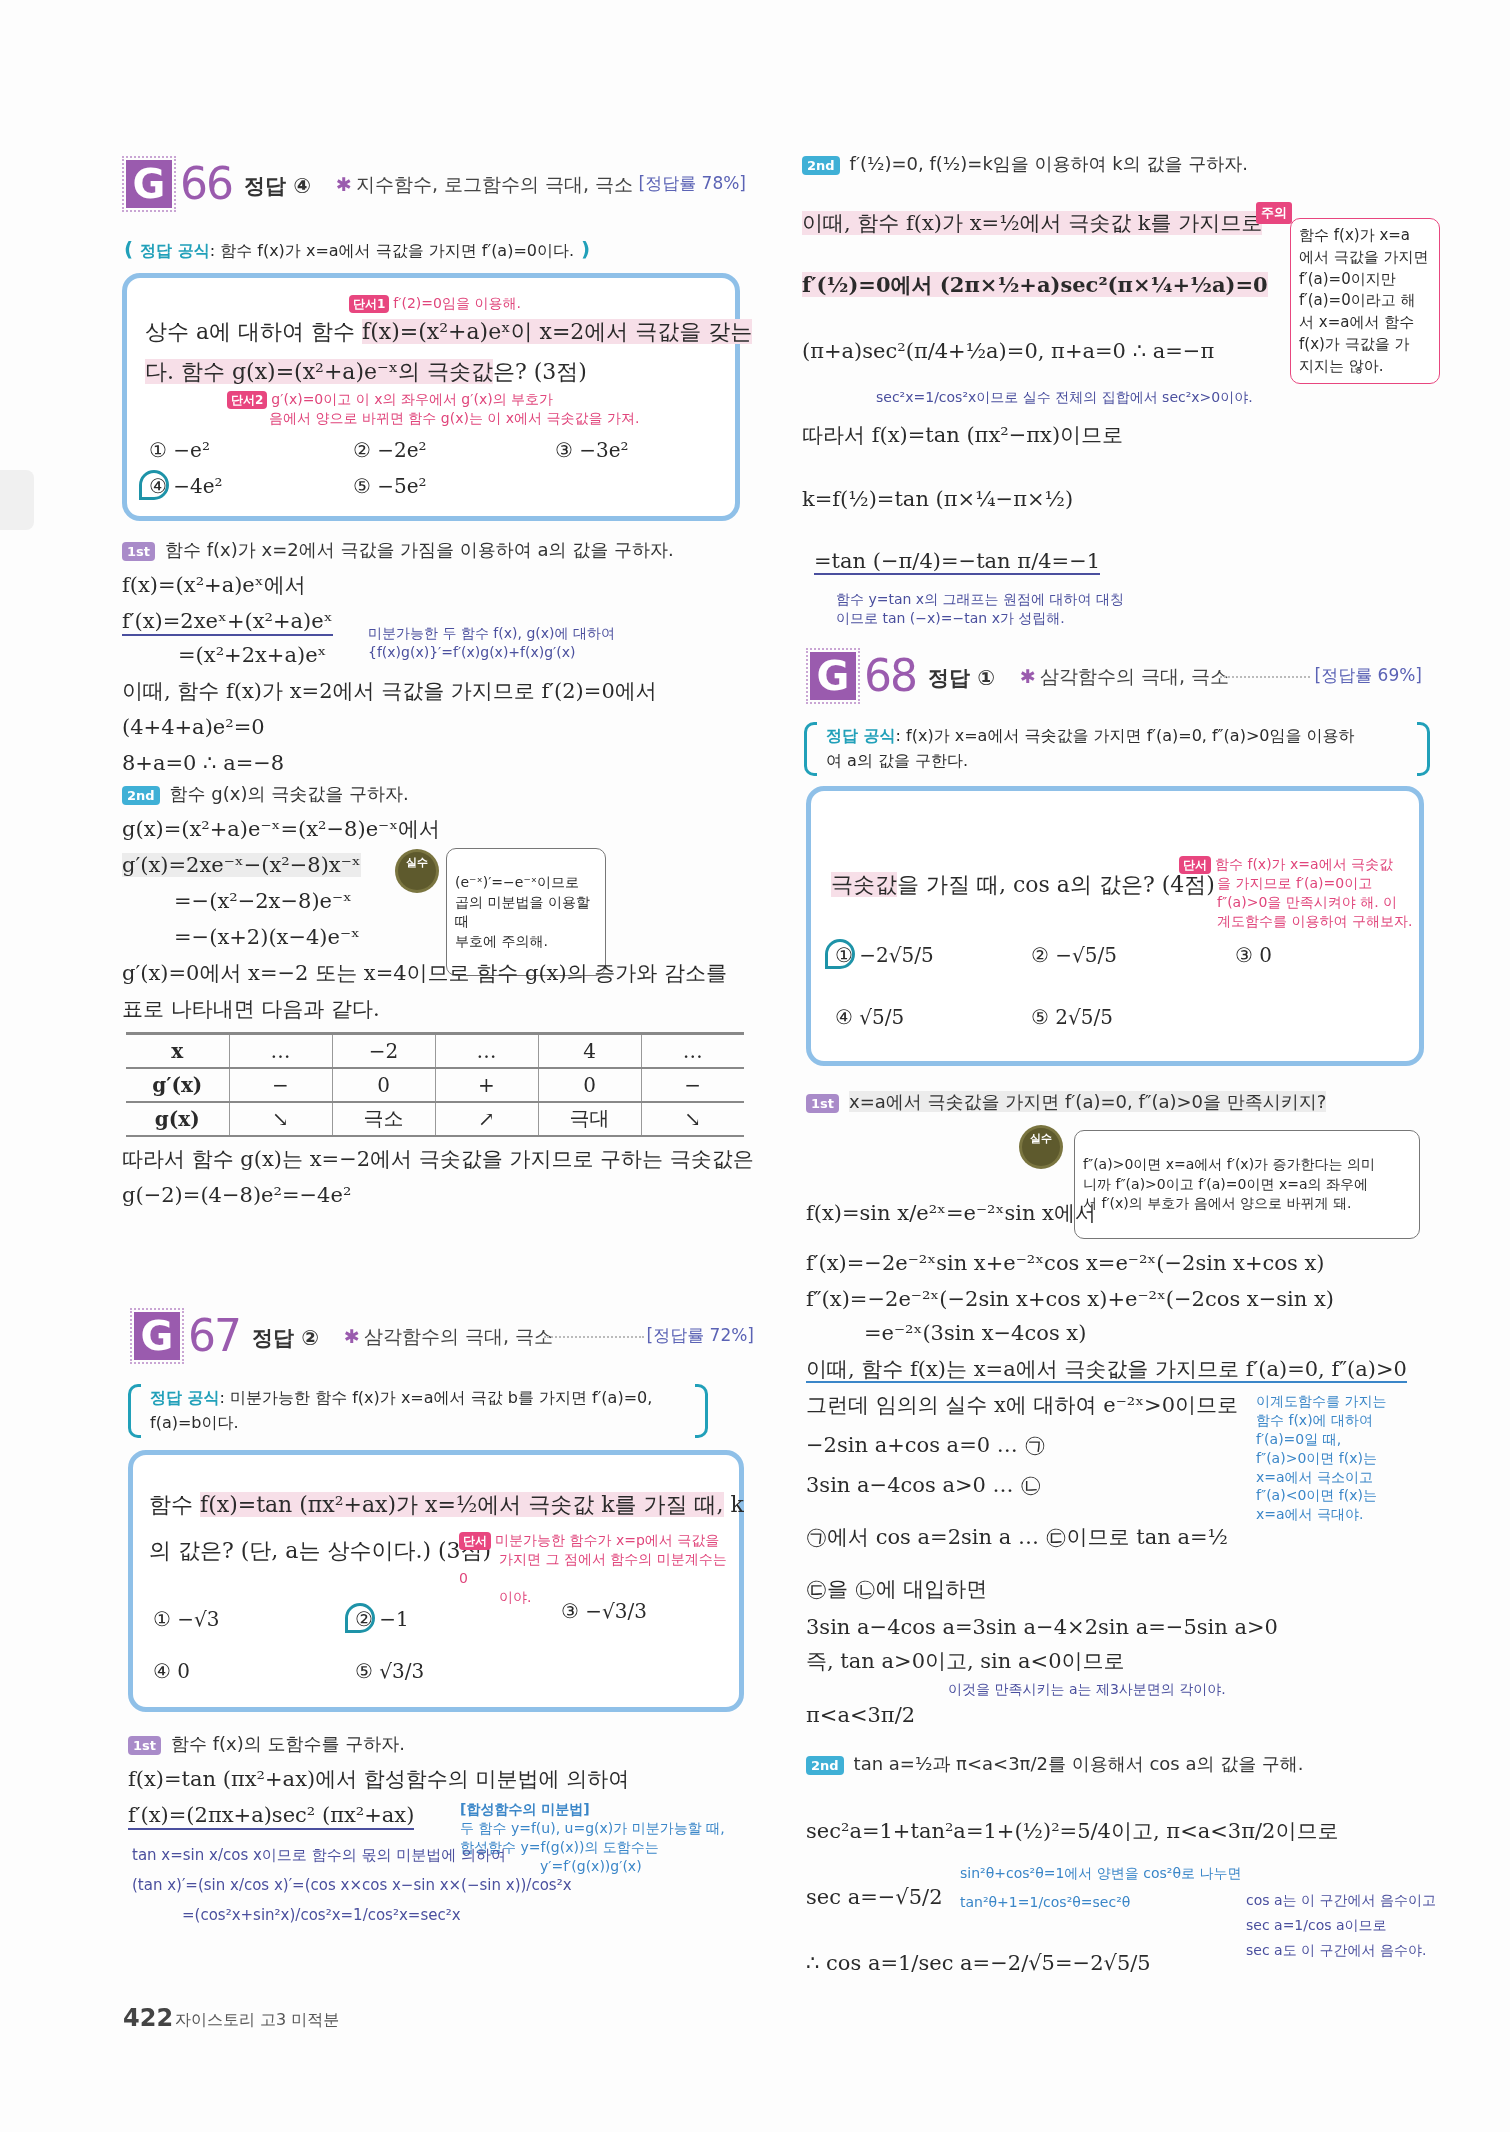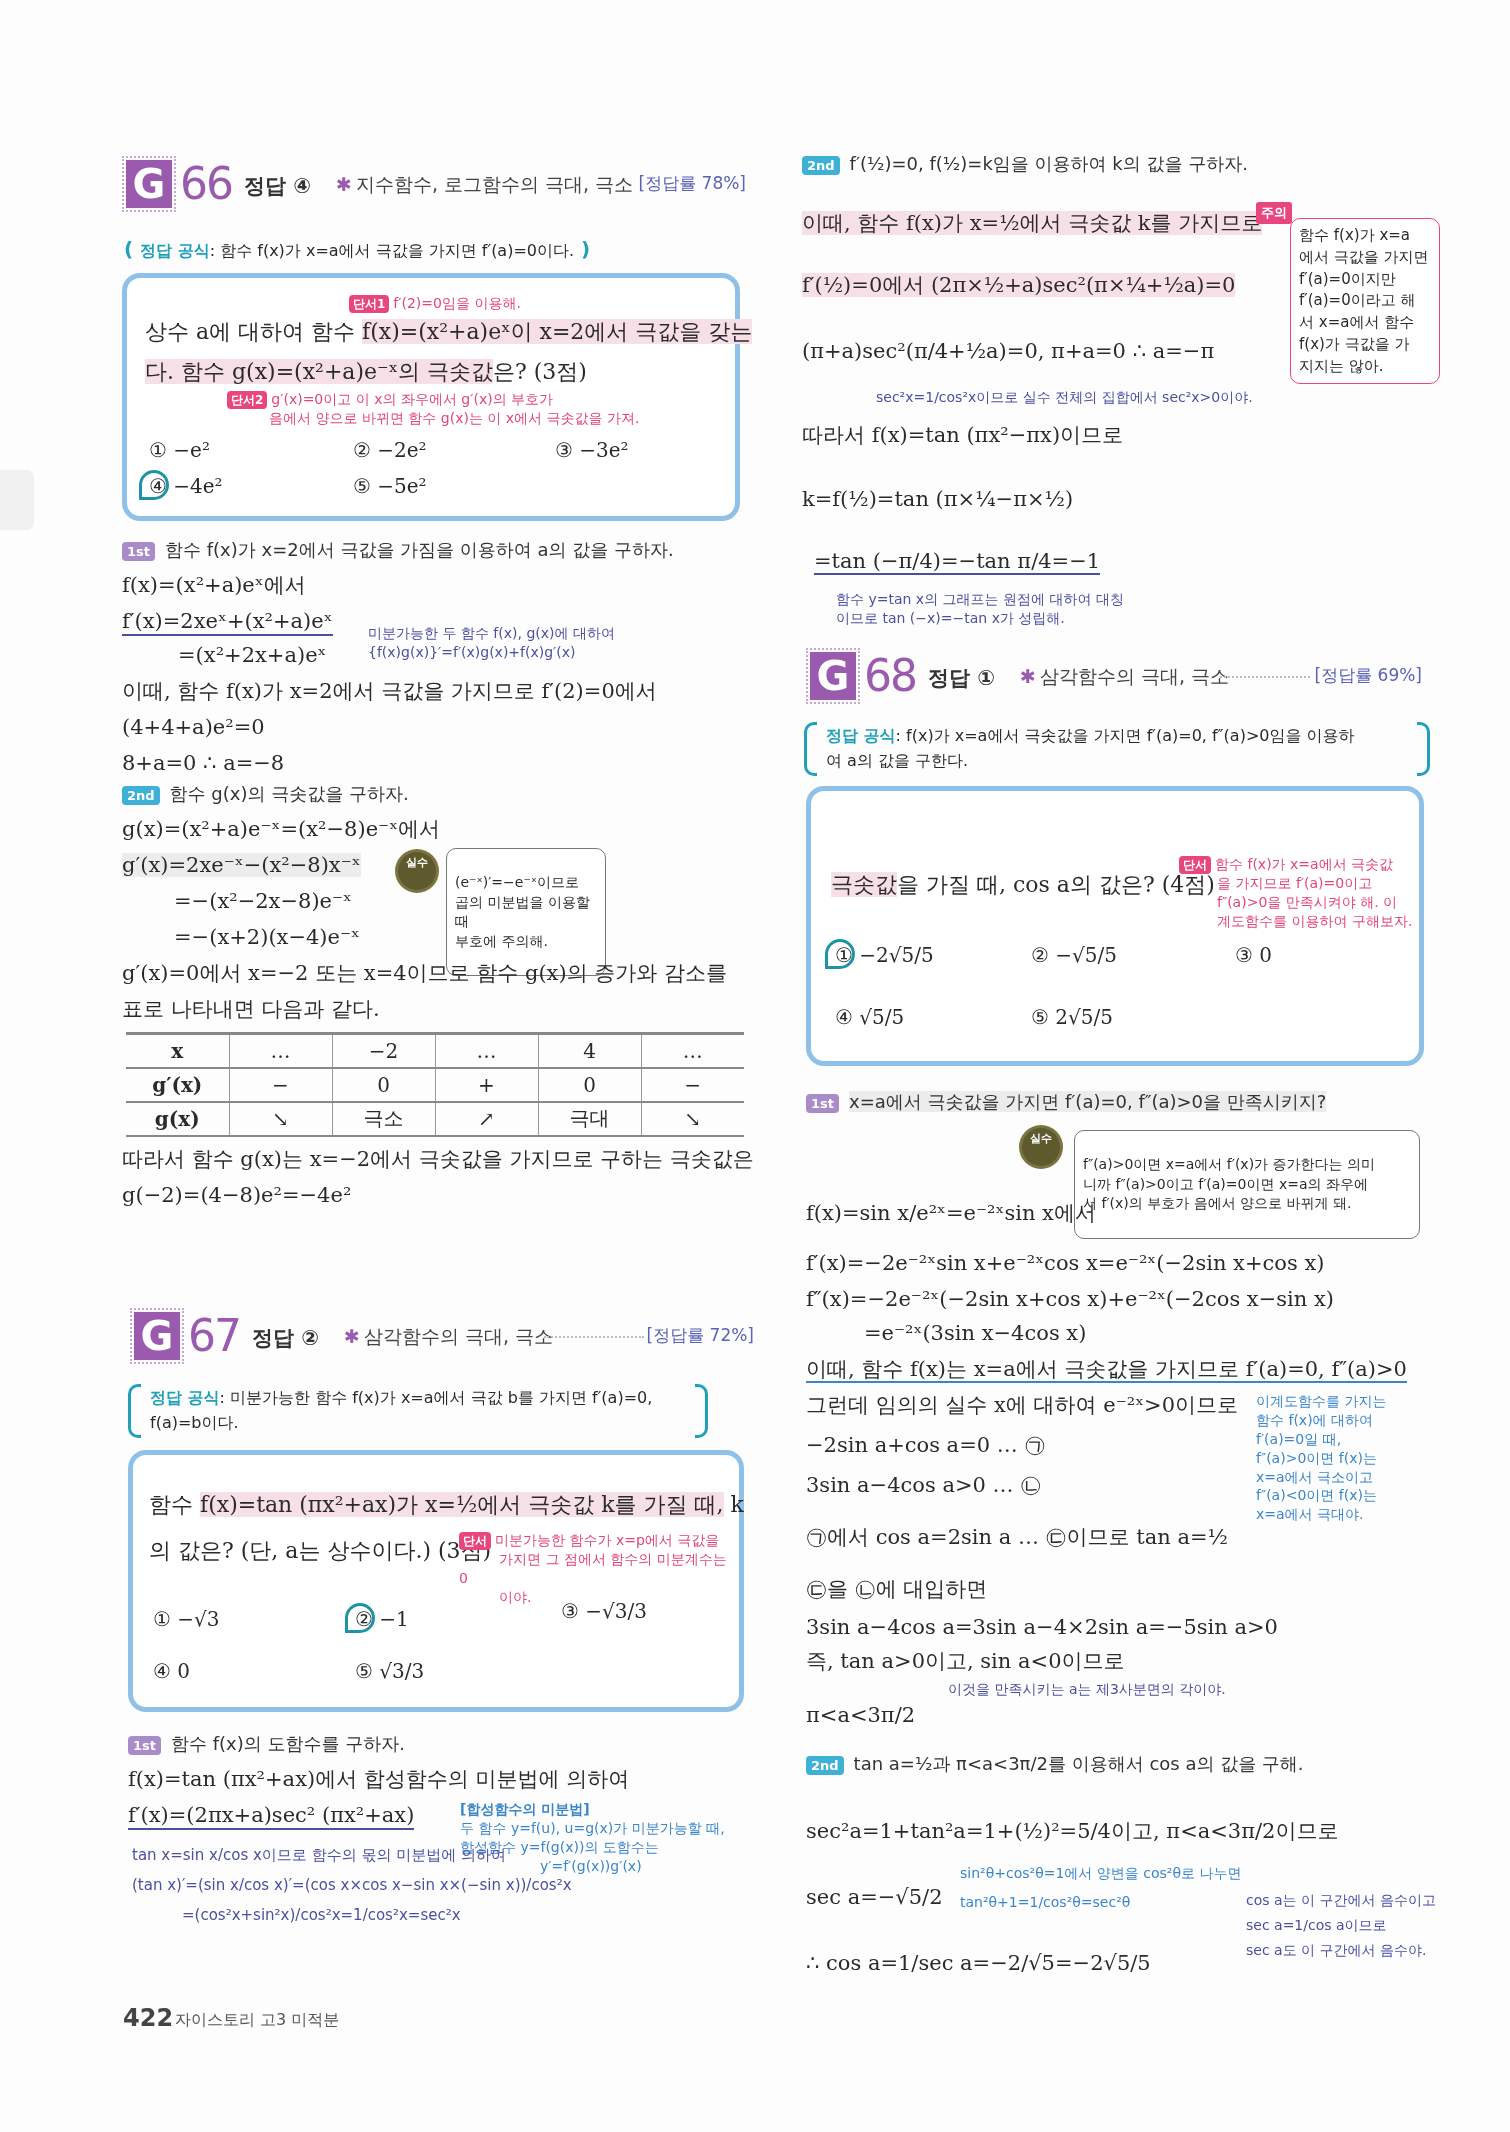--- a/index.html
+++ b/index.html
@@ -188,21 +188,21 @@
   <div>tan x=sin x/cos x이므로 함수의 몫의 미분법에 의하여</div>
   <div>(tan x)′=(sin x/cos x)′=(cos x×cos x−sin x×(−sin x))/cos²x</div>
   <div style="margin-left:50px;">=(cos²x+sin²x)/cos²x=1/cos²x=sec²x</div>
 </div>
 
 <div class="footer-num">422</div>
 <div class="footer-title">자이스토리 고3 미적분</div>
 
 <div class="stepline" style="left:802px; top:152px;"><span class="step second">2nd</span><span>f′(½)=0, f(½)=k임을 이용하여 k의 값을 구하자.</span></div>
 <div class="line" style="left:802px; top:210px;"><span class="hl">이때, 함수 f(x)가 x=½에서 극솟값 k를 가지므로</span></div>
-<div class="line" style="left:802px; top:272px;"><span class="hl">f′(½)=0에서 (2π×½+a)sec²(π×¼+½a)=0</span></div>
+<div class="line" style="left:802px; top:272px;font-weight:bold;"><span class="hl">f′(½)=0에서 (2π×½+a)sec²(π×¼+½a)=0</span></div>
 <div class="line" style="left:802px; top:338px;">(π+a)sec²(π/4+½a)=0, π+a=0      ∴ a=−π</div>
 <div class="note navy" style="left:876px; top:388px;">sec²x=1/cos²x이므로 실수 전체의 집합에서 sec²x&gt;0이야.</div>
 <div class="jui-tag" style="left:1256px; top:202px;">주의</div>
 <div class="jui-box" style="left:1290px; top:218px; width:150px;">
   <div>함수 f(x)가 x=a</div>
   <div>에서 극값을 가지면</div>
   <div>f′(a)=0이지만</div>
   <div>f′(a)=0이라고 해</div>
   <div>서 x=a에서 함수</div>
   <div>f(x)가 극값을 가</div>

